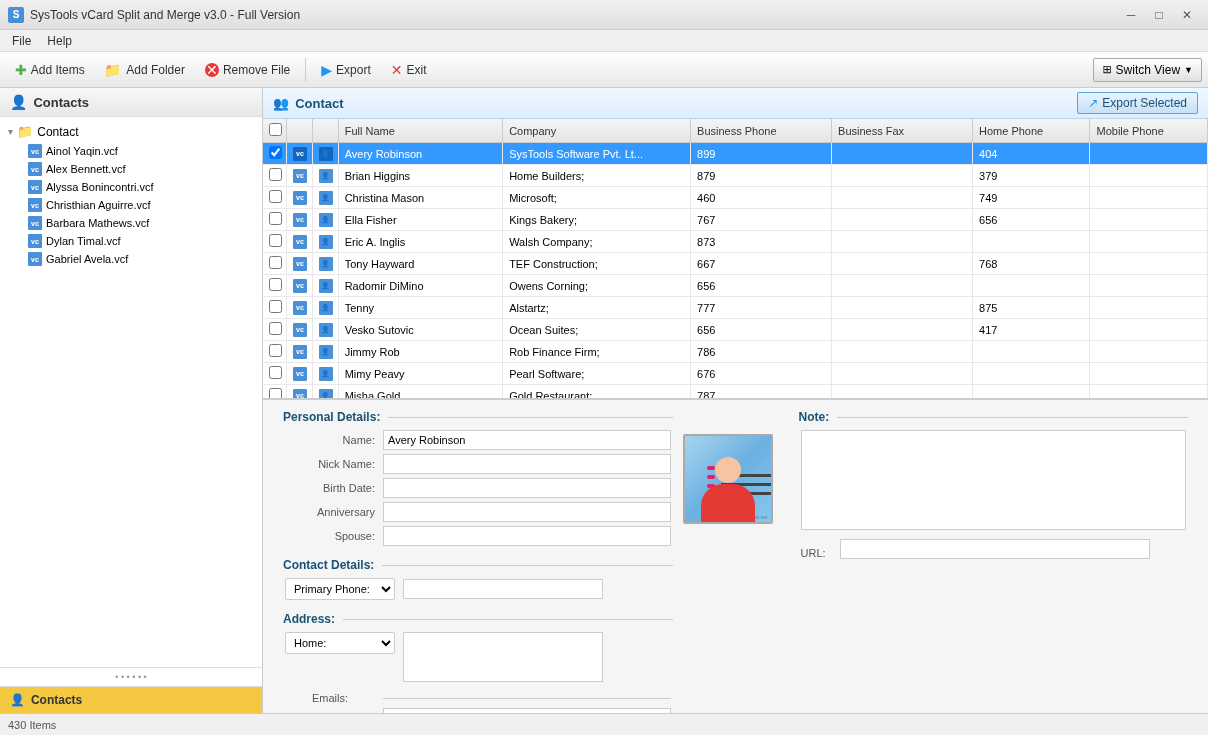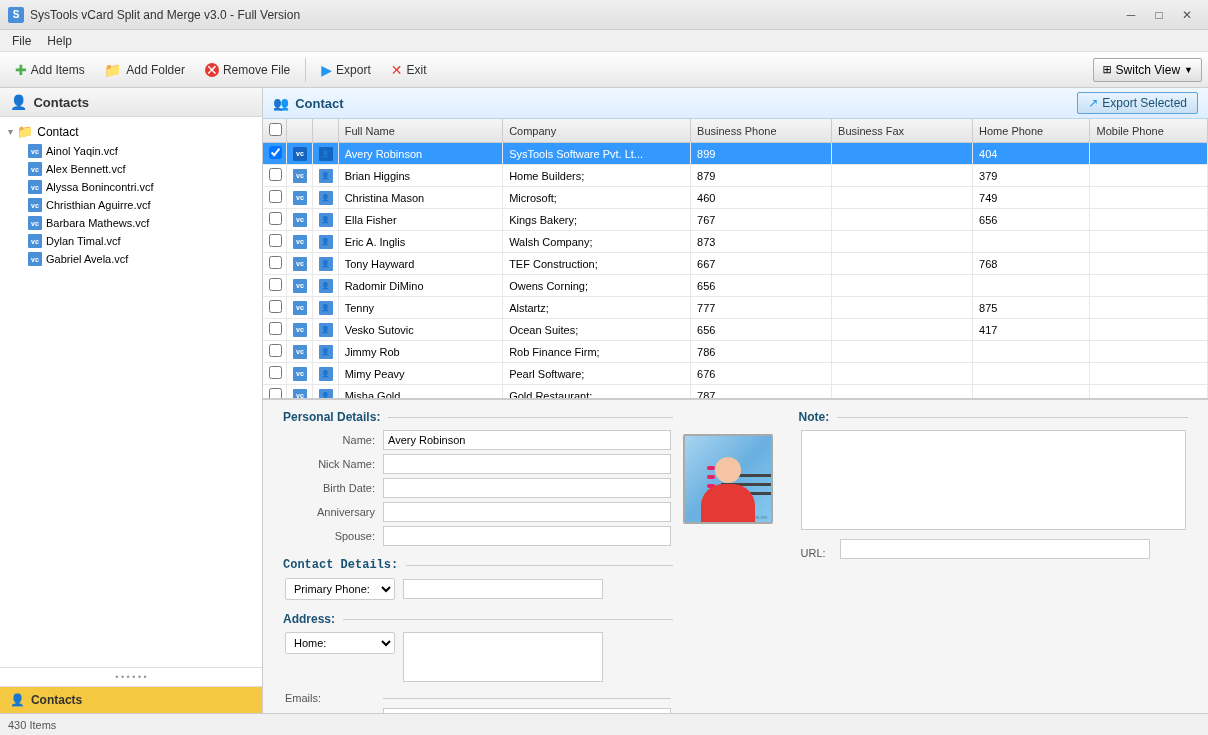--- a/index.html
+++ b/index.html
@@ -368,21 +368,21 @@
               <span class="field-label">Anniversary</span>
               <input type="text" class="field-input" style="max-width: 310px;">
             </div>
             <div class="field-row">
               <span class="field-label">Spouse:</span>
               <input type="text" class="field-input" style="max-width: 310px;">
             </div>
           </div>
 
           <div class="section-header">
-            <span style="white-space:nowrap;font-family:Liberation Mono, monospace;">Contact Details:</span>
+            <span style="white-space:nowrap;">Contact Details:</span>
             <div class="section-line"></div>
           </div>
 
           <div style="padding: 2px 12px;">
             <div class="field-row">
               <select class="select-input" style="width:110px; height:22px;">
                 <option>Primary Phone:</option>
                 <option>Home Phone:</option>
                 <option>Work Phone:</option>
                 <option>Mobile Phone:</option>
@@ -401,21 +401,21 @@
               <select class="select-input" style="width:110px; height:22px;">
                 <option>Home:</option>
                 <option>Work:</option>
                 <option>Other:</option>
               </select>
               <textarea class="field-input" style="max-width: 200px; height: 50px; resize: none;"></textarea>
             </div>
           </div>
 
           <div style="display:flex; align-items:center; gap:8px; padding: 4px 12px 2px;">
-            <span style="font-size:11px;color:#555;width:90px;text-align:left;">Emails:</span>
+            <span style="font-size:11px;color:#555;width:90px;text-align:center;">Emails:</span>
             <div class="section-line" style="width:30px;"></div>
           </div>
           <div style="padding: 2px 12px;">
             <div class="field-row">
               <span class="field-label"></span>
               <input type="text" class="field-input" style="max-width: 310px;" value="avery@gmail.com">
             </div>
           </div>
         </div>
 

